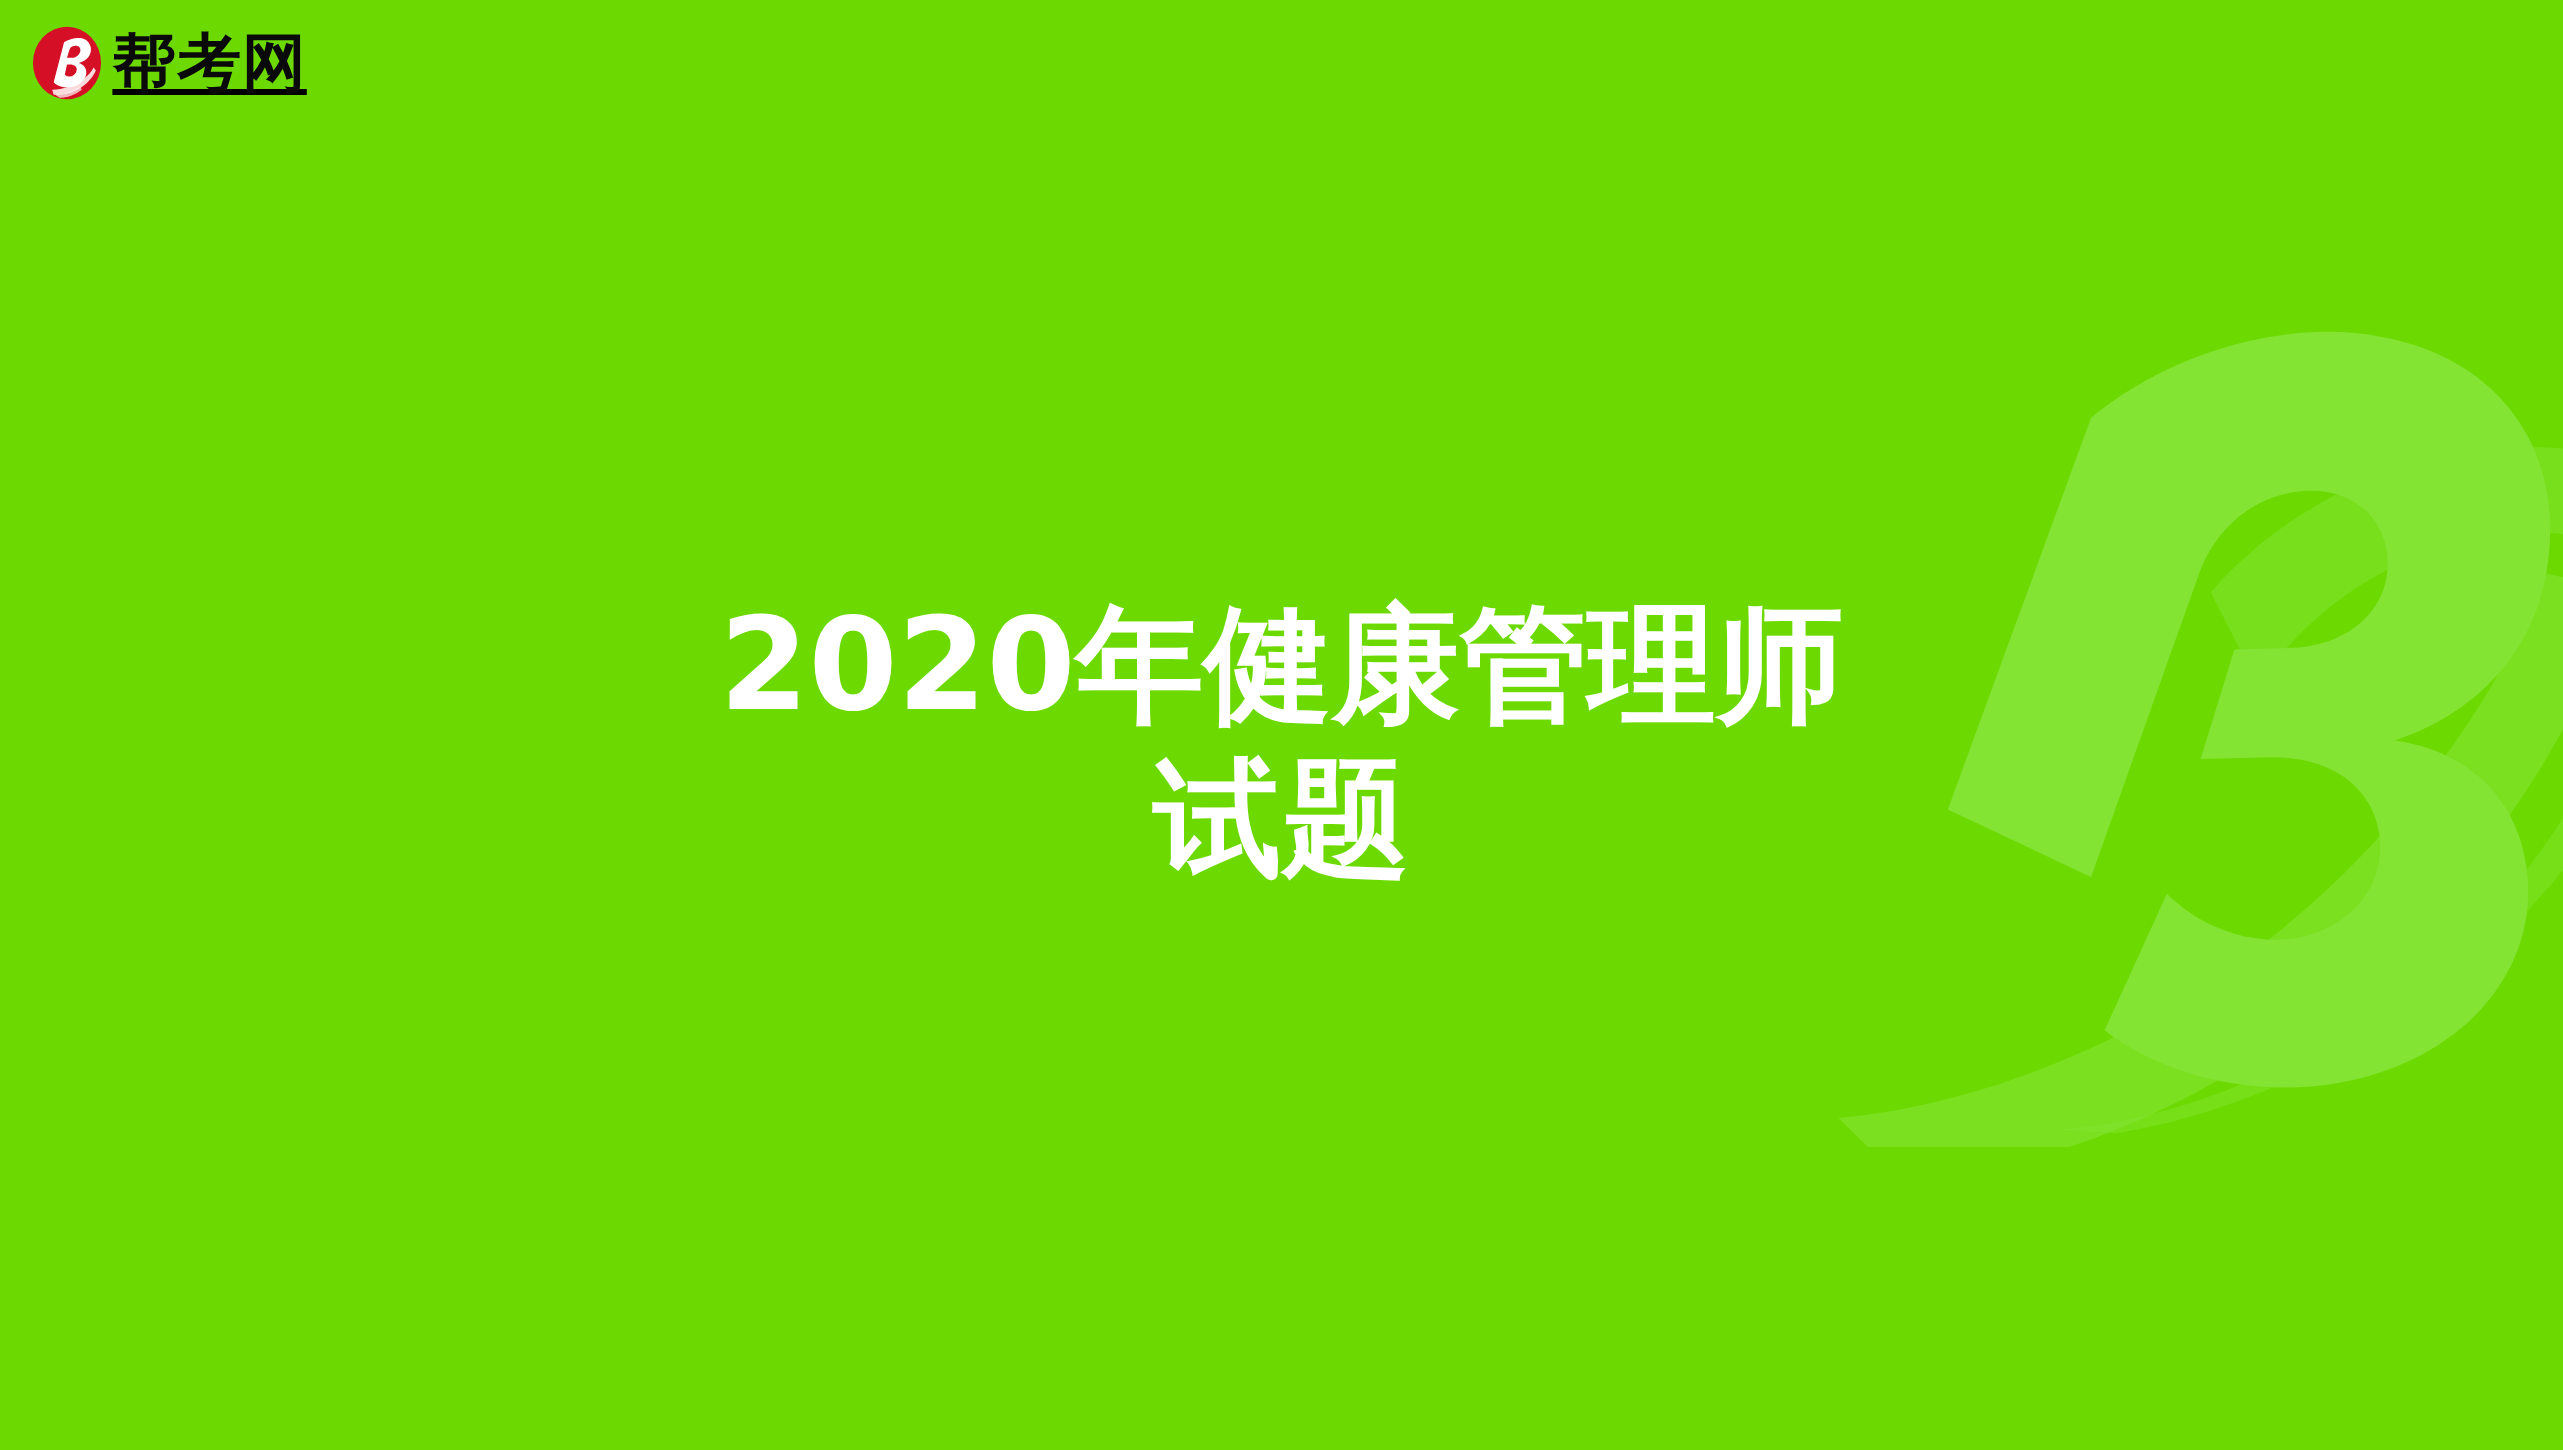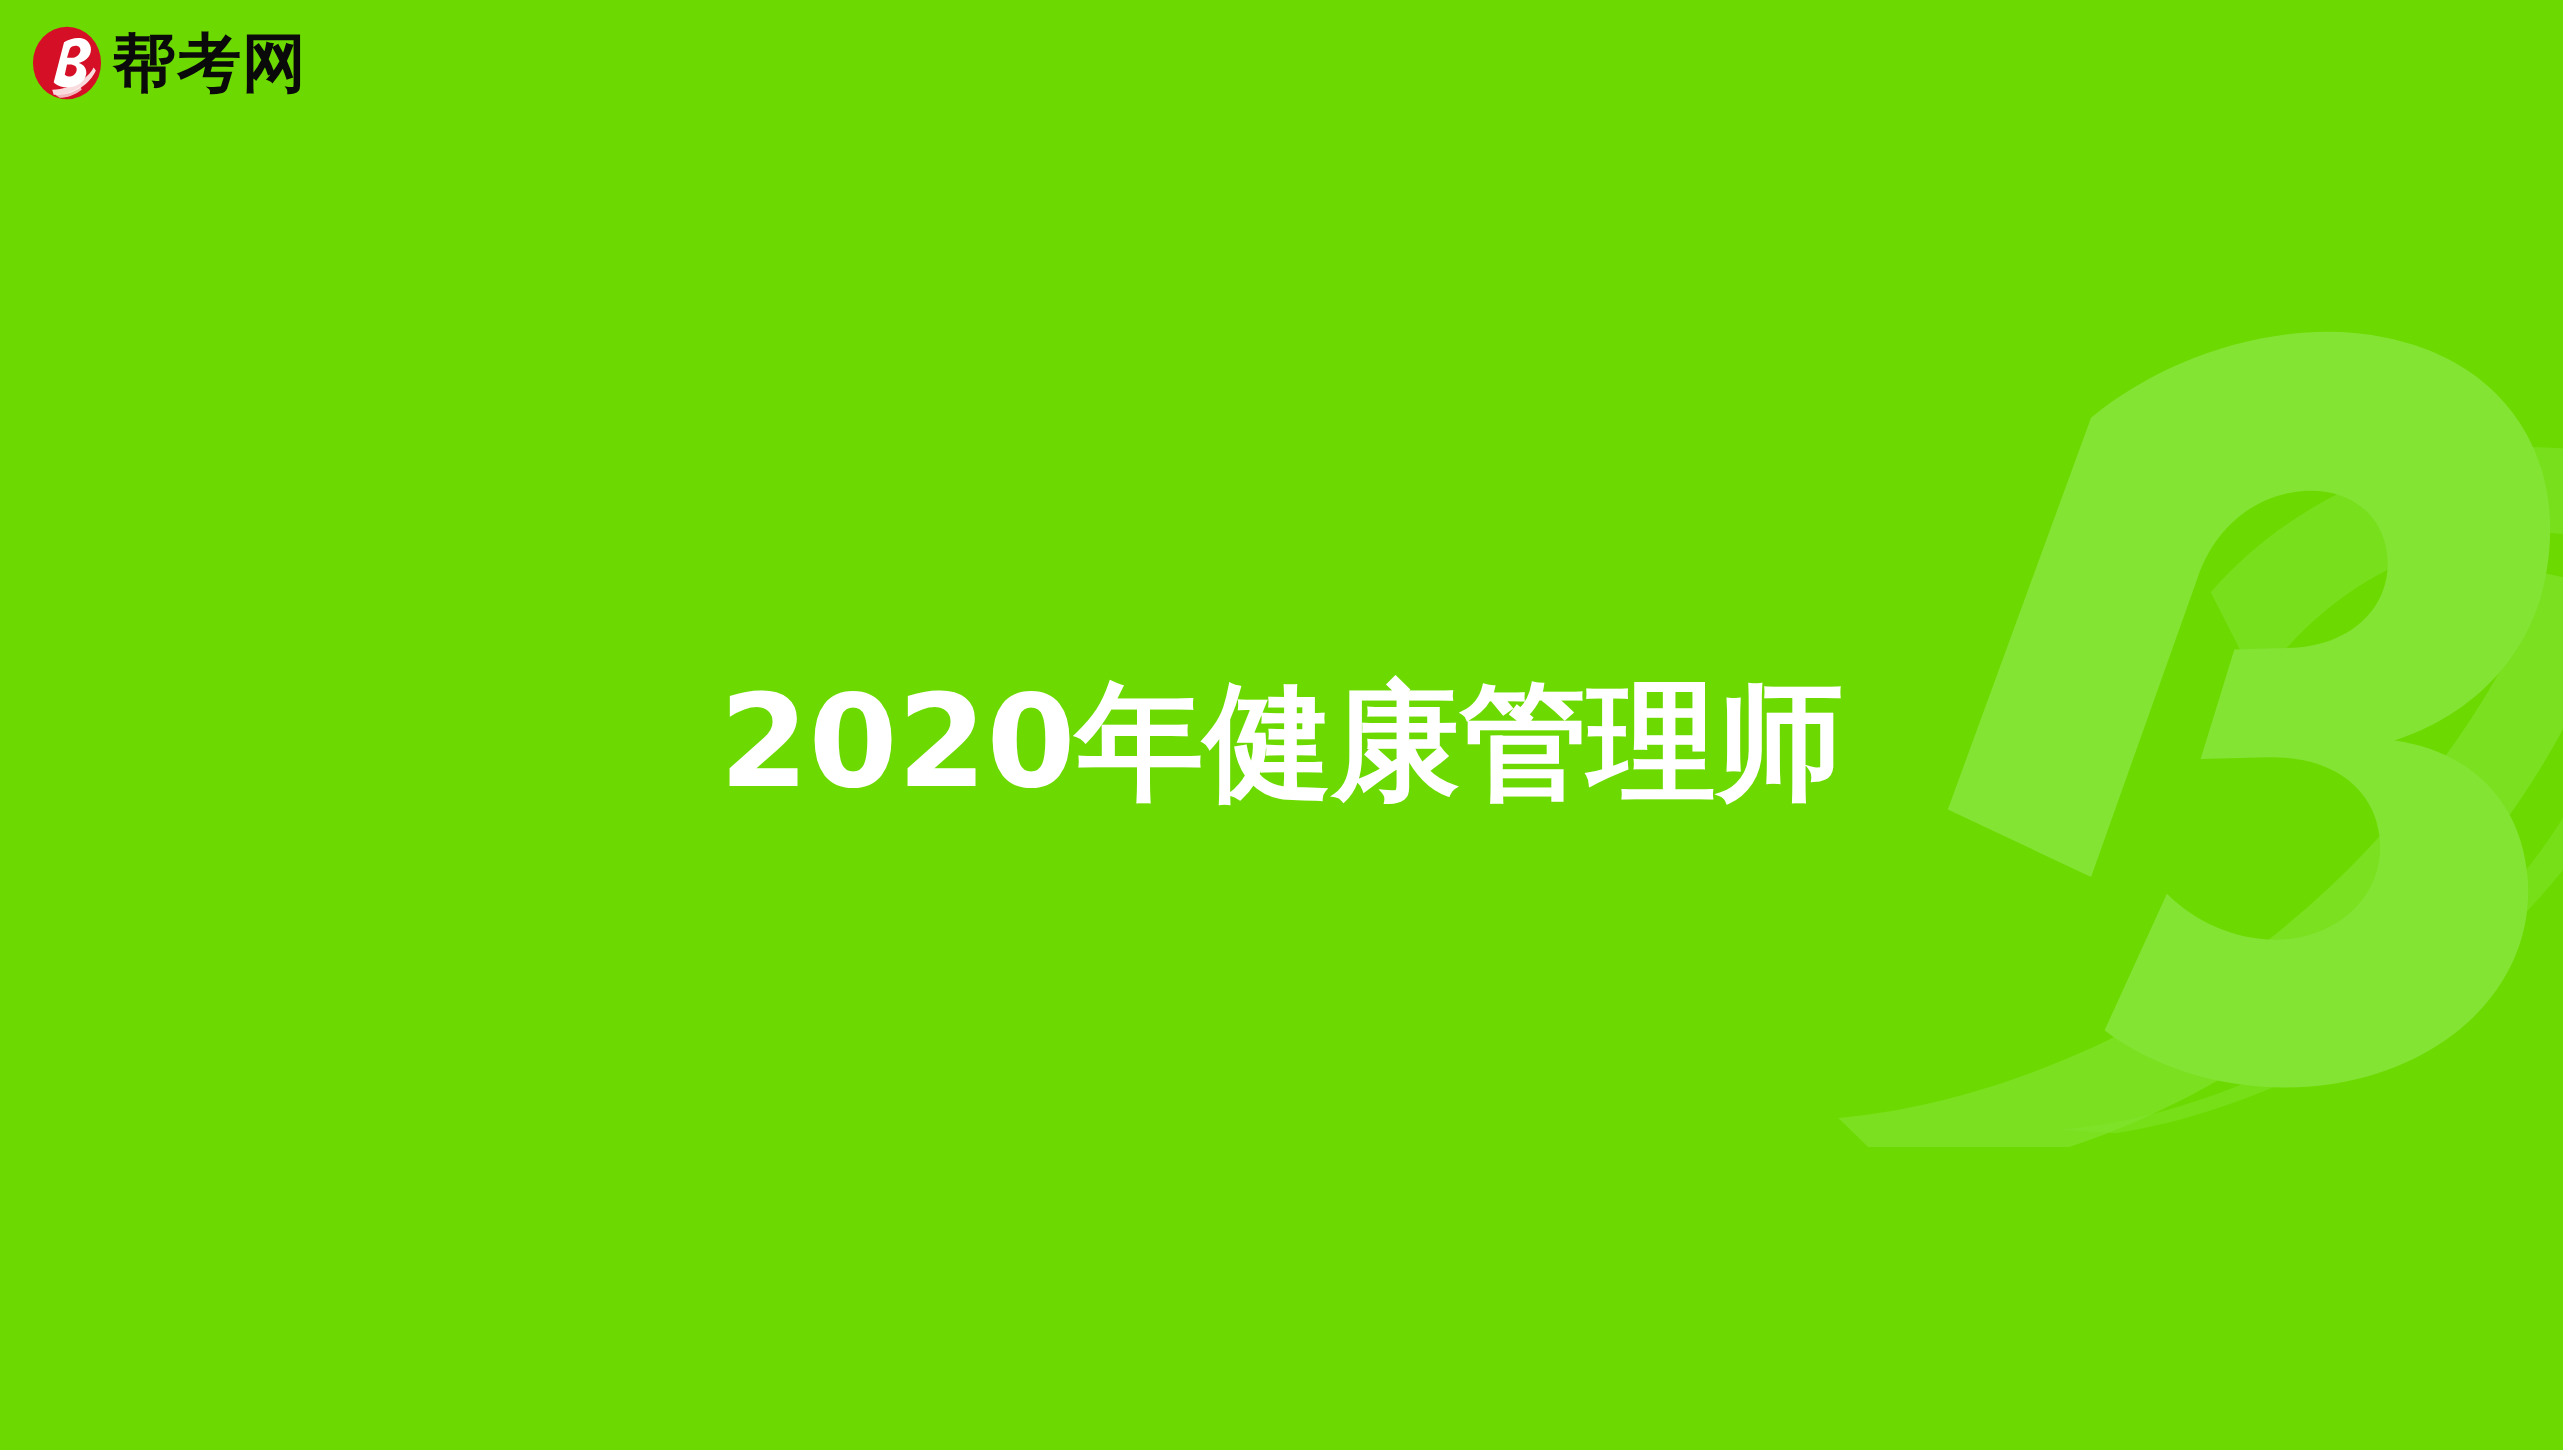--- a/index.html
+++ b/index.html
@@ -28,20 +28,21 @@
   }
 
   
   #brand {
     position: absolute;
     left: 30px;
     top: 23.6px;
     display: flex;
     align-items: center;
     z-index: 3;
+    text-decoration: underline;
   }
   #brand-mark {
     width: 74px;
     height: 78px;
     flex: 0 0 auto;
   }
   #brand-word {
     margin-left: 8.4px;
     font-size: 64px;
     font-weight: 900;
@@ -169,16 +170,17 @@
                  L 70 88
                  C 61 95 50 99 40 99
                  Z" opacity="0.7"></path>
       </g>
     </svg>
     <div id="brand-word">帮考网</div>
   </div>
 
   <div id="headline">
     <div class="headline-line">2020年健康管理师</div>
+    <div class="headline-line">试题</div>
   </div>
 
 </div>
 
 
 </body></html>

